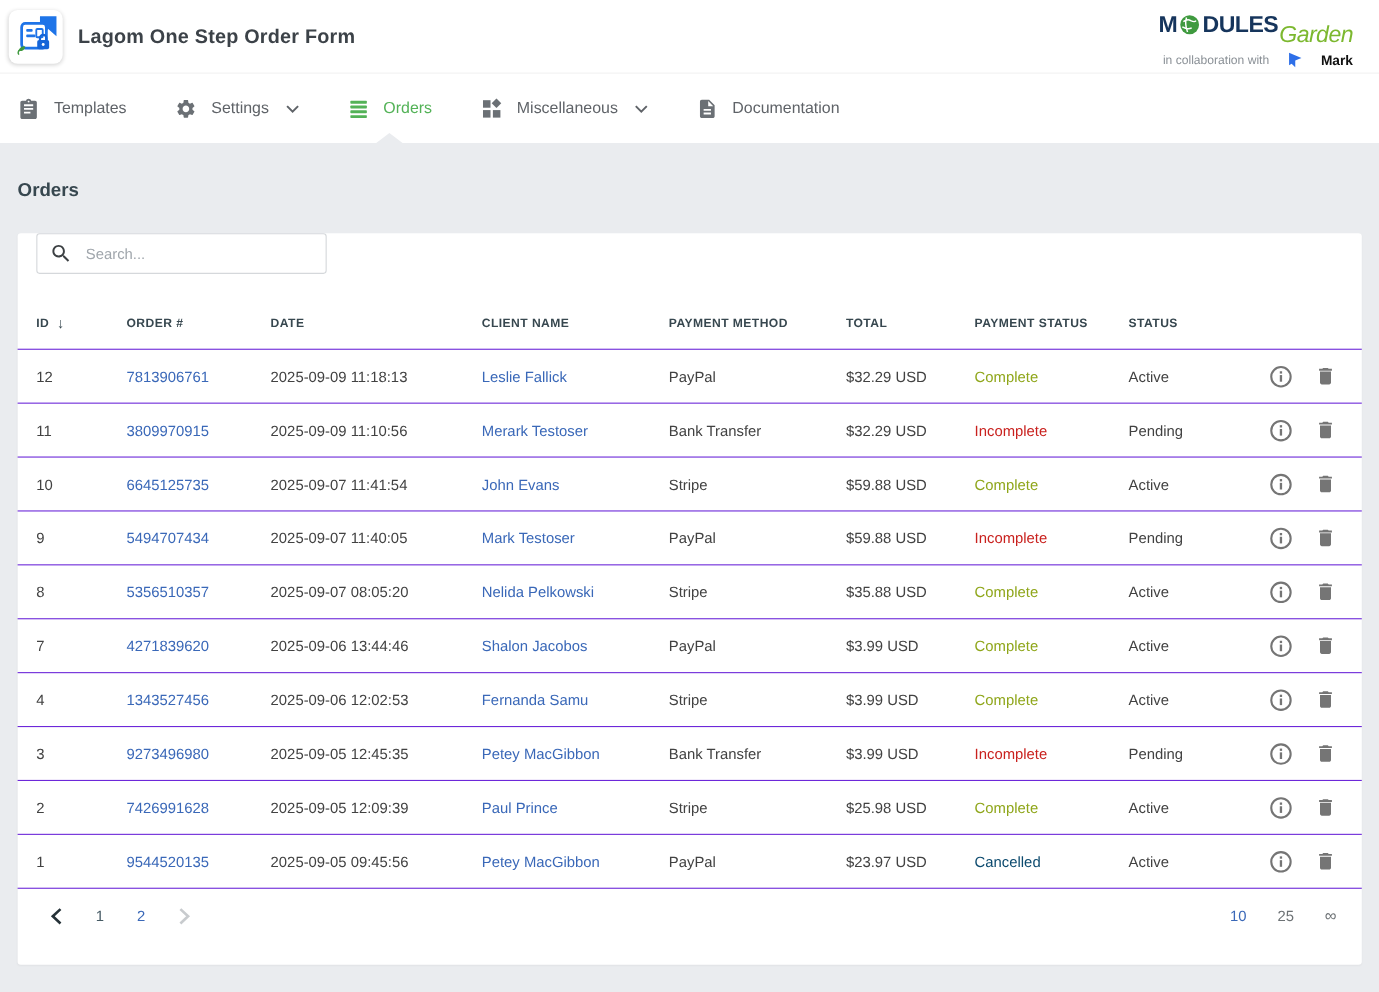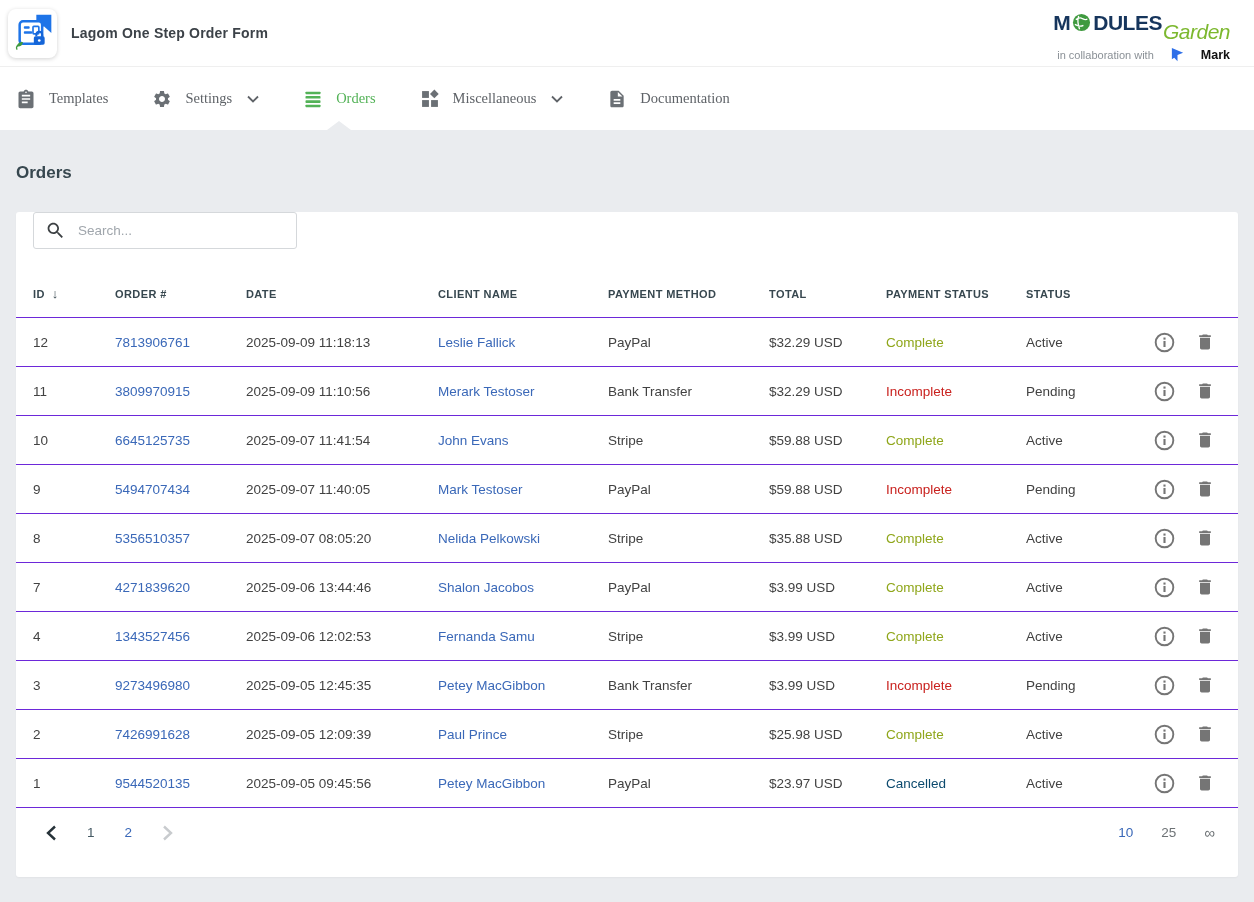--- a/index.html
+++ b/index.html
@@ -9,32 +9,32 @@
   *{box-sizing:border-box; margin:0; padding:0;}
   html,body{width:1254px; height:902px;}
   body{font-family:"Liberation Sans", sans-serif; background:var(--bg); overflow:hidden;}
   .screen{width:1254px; height:902px; display:flex; flex-direction:column;}
 
   
   .app-header{height:67px; background:#fff; border-bottom:1px solid #efefef;
     display:flex; align-items:center; padding:0 24px 0 8px;}
   .logo-badge{width:49px; height:49px; border-radius:8px; background:#fff;
     box-shadow:0 1px 4px rgba(0,0,0,.18); display:flex; align-items:center; justify-content:center; margin-right:14px;}
-  .app-title{font-size:14px; font-weight:700; color:#3c4248; letter-spacing:.2px;}
+  .app-title{font-size:18px; font-weight:700; color:#3c4248; letter-spacing:.2px;}
   .brand{margin-left:auto; text-align:right; line-height:1;}
   .brand-top{display:flex; align-items:center; justify-content:flex-end; gap:1px;}
   .brand-modules{font-size:21px; font-weight:800; color:#16355c; letter-spacing:-.5px;}
   .brand-garden{font-size:21px; font-weight:400; font-style:italic; color:#7cb82f; letter-spacing:-.5px;margin-top:19px;}
   .brand-bottom{display:flex; align-items:center; justify-content:flex-end; gap:16px; margin-top:5px;}
   .brand-collab{font-size:11px; color:#8a9096;}
   .brand-partner{font-size:12.5px; font-weight:700; color:#111;}
 
   
   .nav{height:63px; background:#fff; display:flex; align-items:center; padding:0 16px; position:relative;}
-  .nav-item{display:flex; align-items:center; gap:13px; margin-right:44px; cursor:pointer; position:relative; height:100%;font-family:Liberation Serif, serif;}
+  .nav-item{display:flex; align-items:center; gap:13px; margin-right:44px; cursor:pointer; position:relative; height:100%;}
   .nav-item .label{font-size:14.5px; color:var(--muted);}
   .nav-item.active .label{color:var(--green);}
   .nav-item .chev{margin-left:2px;}
   .tab-pointer{position:absolute; bottom:0; left:50%; transform:translateX(-50%);
     width:0; height:0; border-left:12px solid transparent; border-right:12px solid transparent;
     border-bottom:9px solid var(--bg);}
 
   
   .page{flex:1; padding:0 16px;}
   .page-title{font-size:17px; font-weight:700; color:var(--ink-dark); margin:33px 0 29px 0;}

